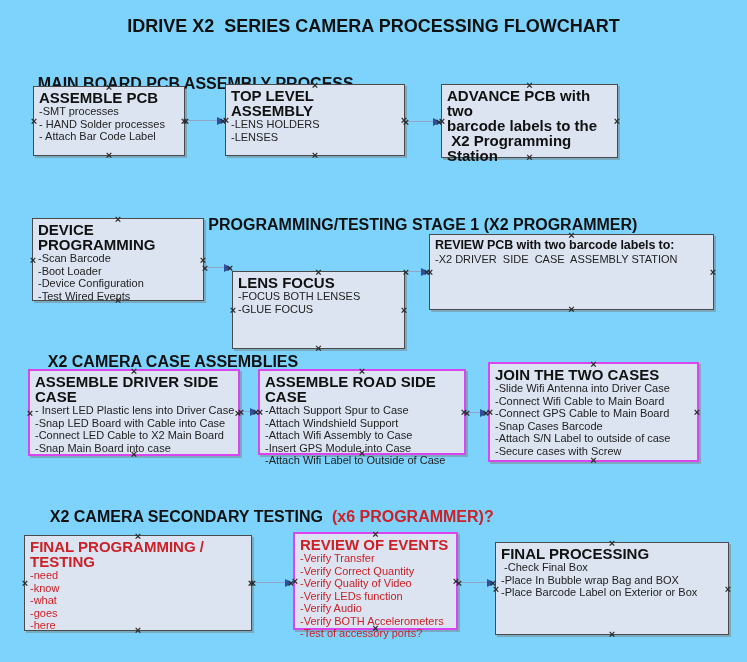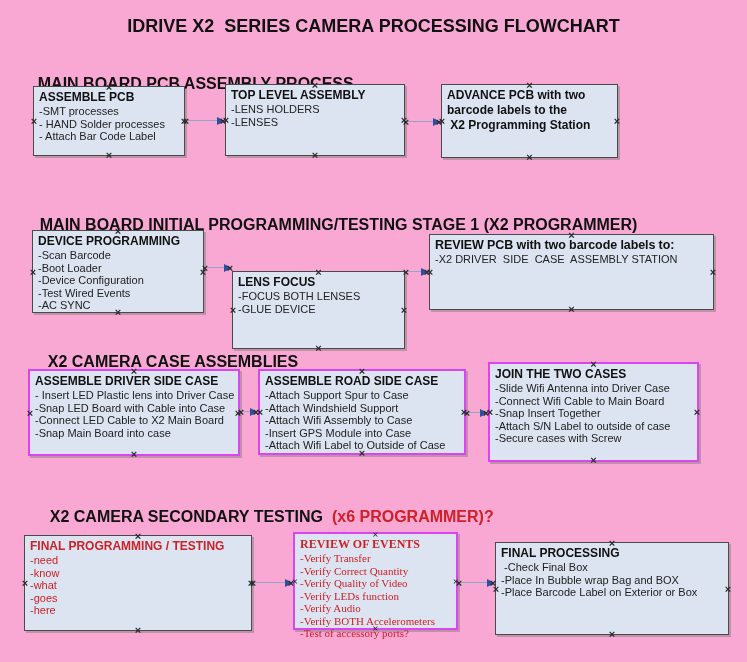--- a/index.html
+++ b/index.html
@@ -1,36 +1,36 @@
 <!DOCTYPE html>
 <html><head>
 <meta charset="utf-8">
 <style>
   html,body { margin:0; padding:0; background:#ffffff; }
   .stage {
-    position:relative; width:747px; height:662px; background:#f9a8d4;
+    position:relative; width:747px; height:662px; background:#7dd3fc;
     font-family:"Liberation Sans","DejaVu Sans",sans-serif; color:#1a1a1a;
     overflow:hidden;
   }
   .main-title {
     position:absolute; left:0; top:16px; width:747px; text-align:center;
     font-size:18px; font-weight:bold; color:#111; white-space:pre;
   }
   .section-header {
     position:absolute; font-size:16px; font-weight:bold; color:#111; white-space:pre;
   }
   .section-header .hdr-suffix { color:#cc2127; }
   .box {
     position:absolute; background:#dce4f1; box-sizing:border-box;
     border:1px solid #4a4a4a; padding:3px 5px;
     box-shadow:2px 2px 0 rgba(120,120,120,0.45);
   }
   .box.thick { border:2px solid #d946ef; }
   .box-heading {
-    font-size:12px; line-height:15px; font-weight:bold; white-space:pre-wrap; color:#111;
+    font-size:15px; line-height:15px; font-weight:bold; white-space:pre-wrap; color:#111;
   }
   .box-heading.hd-sm { font-size:12.5px; letter-spacing:-0.1px; }
   .box-item {
     font-size:11px; line-height:12.5px; white-space:pre; color:#222;
   }
   .box.red .box-heading, .box.red .box-item { color:#cc2127; }
   .connector { position:absolute; height:14px; }
   .cline {
     position:absolute; left:1px; right:5px; top:6px; height:0;
     border-top:1.5px solid #91a5c6;
@@ -92,37 +92,36 @@
   <span class="handle handle-t">×</span>
       <span class="handle handle-b">×</span>
       <span class="handle handle-l">×</span>
       <span class="handle handle-r">×</span>
     </div>
 
   <div class="section-header" style="left:22px; top:198px;">
     <span>MAIN BOARD INITIAL PROGRAMMING/TESTING STAGE 1 (X2 PROGRAMMER)</span><span class="hdr-suffix"></span>
   </div>
 
-  <div class="box" style="left:32px; top:230px; width:172px; height:83px;">
+  <div class="box" style="left:32px; top:218px; width:172px; height:83px;">
     <div class="box-heading">DEVICE PROGRAMMING</div>
     <div class="box-item">-Scan Barcode</div>
     <div class="box-item">-Boot Loader</div>
     <div class="box-item">-Device Configuration</div>
     <div class="box-item">-Test Wired Events</div>
-    <div class="box-item">-AC SYNC</div>
   <span class="handle handle-t">×</span>
       <span class="handle handle-b">×</span>
       <span class="handle handle-l">×</span>
       <span class="handle handle-r">×</span>
     </div>
 
   <div class="box" style="left:232px; top:232px; width:173px; height:78px;margin-top:39px;">
     <div class="box-heading">LENS FOCUS</div>
     <div class="box-item">-FOCUS BOTH LENSES</div>
-    <div class="box-item">-GLUE DEVICE</div>
+    <div class="box-item">-GLUE FOCUS</div>
   <span class="handle handle-t">×</span>
       <span class="handle handle-b">×</span>
       <span class="handle handle-l">×</span>
       <span class="handle handle-r">×</span>
     </div>
 
   <div class="box" style="left:429px; top:234px; width:285px; height:76px;">
     <div class="box-heading hd-sm">REVIEW PCB with two barcode labels to:</div>
     <div class="box-item">-X2 DRIVER  SIDE  CASE  ASSEMBLY STATION</div>
   <span class="handle handle-t">×</span>
@@ -157,21 +156,22 @@
   <span class="handle handle-t">×</span>
       <span class="handle handle-b">×</span>
       <span class="handle handle-l">×</span>
       <span class="handle handle-r">×</span>
     </div>
 
   <div class="box thick" style="left:488px; top:362px; width:211px; height:100px;">
     <div class="box-heading">JOIN THE TWO CASES</div>
     <div class="box-item">-Slide Wifi Antenna into Driver Case</div>
     <div class="box-item">-Connect Wifi Cable to Main Board</div>
-    <div class="box-item">-Snap Insert Together</div>
+    <div class="box-item">-Connect GPS Cable to Main Board</div>
+    <div class="box-item">-Snap Cases Barcode</div>
     <div class="box-item">-Attach S/N Label to outside of case</div>
     <div class="box-item">-Secure cases with Screw</div>
   <span class="handle handle-t">×</span>
       <span class="handle handle-b">×</span>
       <span class="handle handle-l">×</span>
       <span class="handle handle-r">×</span>
     </div>
 
   <div class="section-header" style="left:32px; top:490px;">
     <span>X2 CAMERA SECONDARY TESTING </span><span class="hdr-suffix"> (x6 PROGRAMMER)?</span>
@@ -183,21 +183,21 @@
     <div class="box-item">-know</div>
     <div class="box-item">-what</div>
     <div class="box-item">-goes</div>
     <div class="box-item">-here</div>
   <span class="handle handle-t">×</span>
       <span class="handle handle-b">×</span>
       <span class="handle handle-l">×</span>
       <span class="handle handle-r">×</span>
     </div>
 
-  <div class="box red thick" style="left:293px; top:532px; width:165px; height:98px;font-family:Liberation Serif, serif;">
+  <div class="box red thick" style="left:293px; top:532px; width:165px; height:98px;">
     <div class="box-heading">REVIEW OF EVENTS</div>
     <div class="box-item">-Verify Transfer</div>
     <div class="box-item">-Verify Correct Quantity</div>
     <div class="box-item">-Verify Quality of Video</div>
     <div class="box-item">-Verify LEDs function</div>
     <div class="box-item">-Verify Audio</div>
     <div class="box-item">-Verify BOTH Accelerometers</div>
     <div class="box-item">-Test of accessory ports?</div>
   <span class="handle handle-t">×</span>
       <span class="handle handle-b">×</span>

